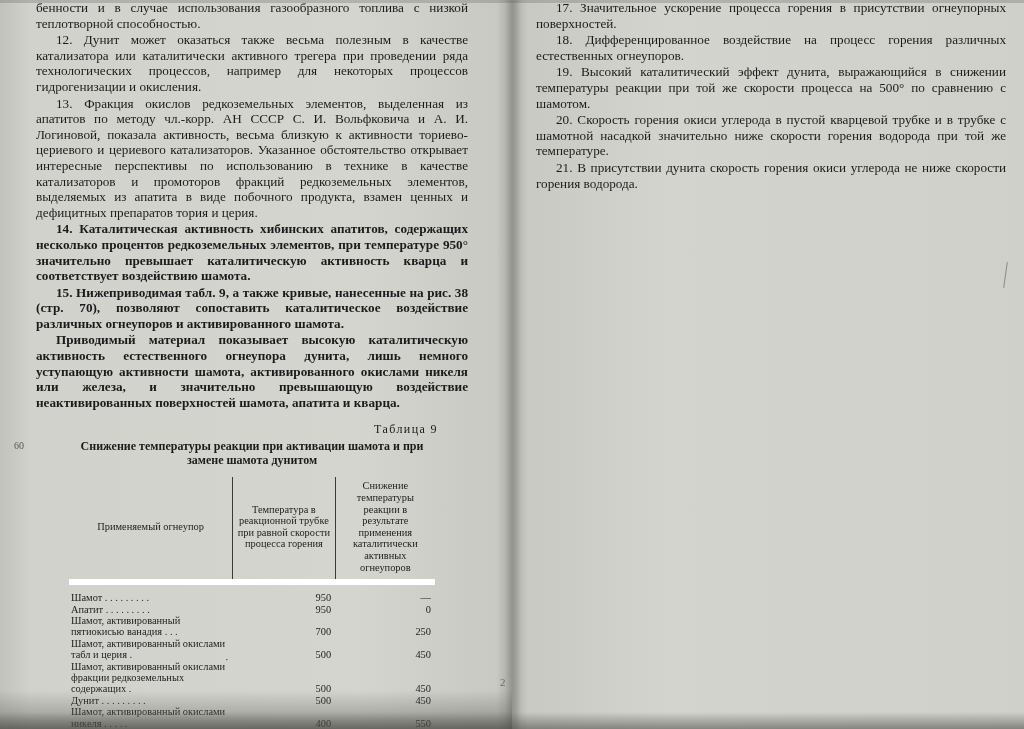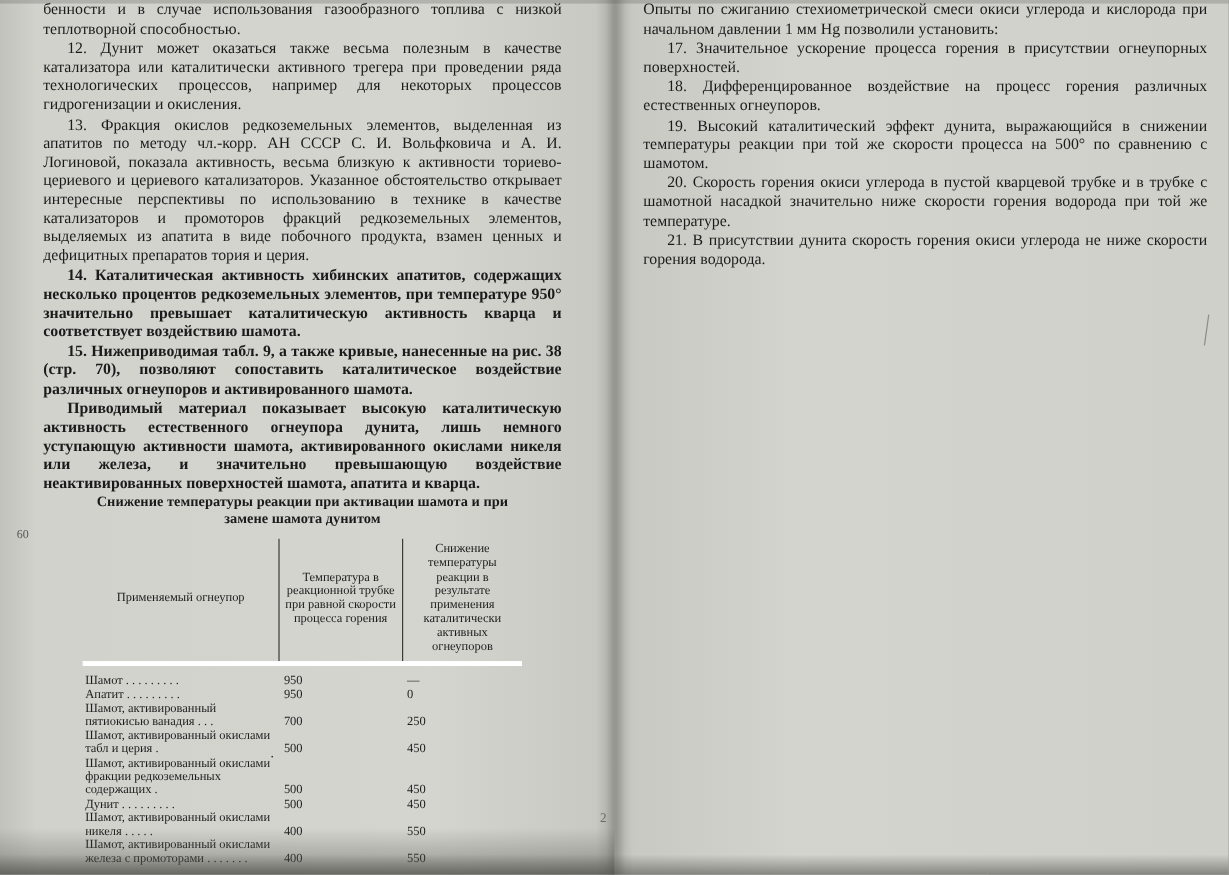--- a/index.html
+++ b/index.html
@@ -91,21 +91,21 @@
     font-size: 10.6px;
     color: #1d1d1d;
   }
   table.data th {
     font-weight: normal;
     text-align: center;
     vertical-align: middle;
     font-size: 10.4px;
     line-height: 11.6px;
     padding: 3px 4px 6px 4px;
-    border-bottom: 4px solid #ffffff;
+    border-bottom: 6px solid #ffffff;
   }
   table.data th.c1 {
     width: 170px;
     border-right: 1px solid #3a3a3a;
   }
   table.data th.c2 {
     width: 100px;
     border-right: 1px solid #3a3a3a;
   }
   table.data th.c3 {
@@ -115,21 +115,21 @@
     vertical-align: bottom;
     font-size: 10.4px;
     line-height: 11.4px;
     padding: 0 4px;
   }
   table.data td.c1 {
     text-align: left;
     padding-left: 2px;
   }
   table.data td.c2, table.data td.c3 {
-    text-align: left;
+    text-align: right;
   }
   table.data tbody tr:first-child td { padding-top: 7px; }
   .tbl-wrap { position: relative; }
   .tbl-dot {
     position: absolute;
     left: 189px;
     top: 176px;
     font-size: 11px;
     color: #2a2a2a;
   }
@@ -183,20 +183,21 @@
 
   <div class="col col-left">
     <div style="height:0"></div>
     <p class="body noind">бенности и в случае использования газообразного топлива с низкой теплотворной способностью.</p>
     <p class="body">12. Дунит может оказаться также весьма полезным в качестве катализатора или каталитически активного трегера при проведении ряда технологических процессов, например для некоторых процессов гидрогенизации и окисления.</p>
     <p class="body">13. Фракция окислов редкоземельных элементов, выделенная из апатитов по методу чл.-корр. АН СССР С. И. Вольфковича и А. И. Логиновой, показала активность, весьма близкую к активности ториево-цериевого и цериевого катализаторов. Указанное обстоятельство открывает интересные перспективы по использованию в технике в качестве катализаторов и промоторов фракций редкоземельных элементов, выделяемых из апатита в виде побочного продукта, взамен ценных и дефицитных препаратов тория и церия.</p>
     <p class="body bold">14. Каталитическая активность хибинских апатитов, содержащих несколько процентов редкоземельных элементов, при температуре 950° значительно превышает каталитическую активность кварца и соответствует воздействию шамота.</p>
     <p class="body bold">15. Нижеприводимая табл. 9, а также кривые, нанесенные на рис. 38 (стр. 70), позволяют сопоставить каталитическое воздействие различных огнеупоров и активированного шамота.</p>
     <p class="body bold">Приводимый материал показывает высокую каталитическую активность естественного огнеупора дунита, лишь немного уступающую активности шамота, активированного окислами никеля или железа, и значительно превышающую воздействие неактивированных поверхностей шамота, апатита и кварца.</p>
 
+    <div class="tbl-caption-label">Таблица 9</div>
     <div class="tbl-caption">Снижение температуры реакции при активации шамота и при замене шамота дунитом</div>
 
     <div class="tbl-wrap">
       <table class="data">
         <thead>
           <tr>
             <th class="c1">Применяемый огнеупор</th>
             <th class="c2">Температура в реакционной трубке при равной скорости процесса горения</th>
             <th class="c3">Снижение температуры реакции в результате применения каталитически активных огнеупоров</th>
           </tr>
@@ -243,21 +244,20 @@
             <td class="c3">550</td>
           </tr>
         </tbody>
       </table>
       <span class="tbl-dot">·</span>
     </div>
 
   </div>
 
   <div class="col col-right">
-    <p class="body noind">Опыты по сжиганию стехиометрической смеси окиси углерода и кислорода при начальном давлении 1 мм Hg позволили установить:</p>
     <p class="body">17. Значительное ускорение процесса горения в присутствии огнеупорных поверхностей.</p>
     <p class="body">18. Дифференцированное воздействие на процесс горения различных естественных огнеупоров.</p>
     <p class="body">19. Высокий каталитический эффект дунита, выражающийся в снижении температуры реакции при той же скорости процесса на 500° по сравнению с шамотом.</p>
     <p class="body">20. Скорость горения окиси углерода в пустой кварцевой трубке и в трубке с шамотной насадкой значительно ниже скорости горения водорода при той же температуре.</p>
     <p class="body">21. В присутствии дунита скорость горения окиси углерода не ниже скорости горения водорода.</p>
   </div>
 
   <div class="marg-num">60</div>
   <div class="page-num-center">2</div>
   <div class="tick"></div>

